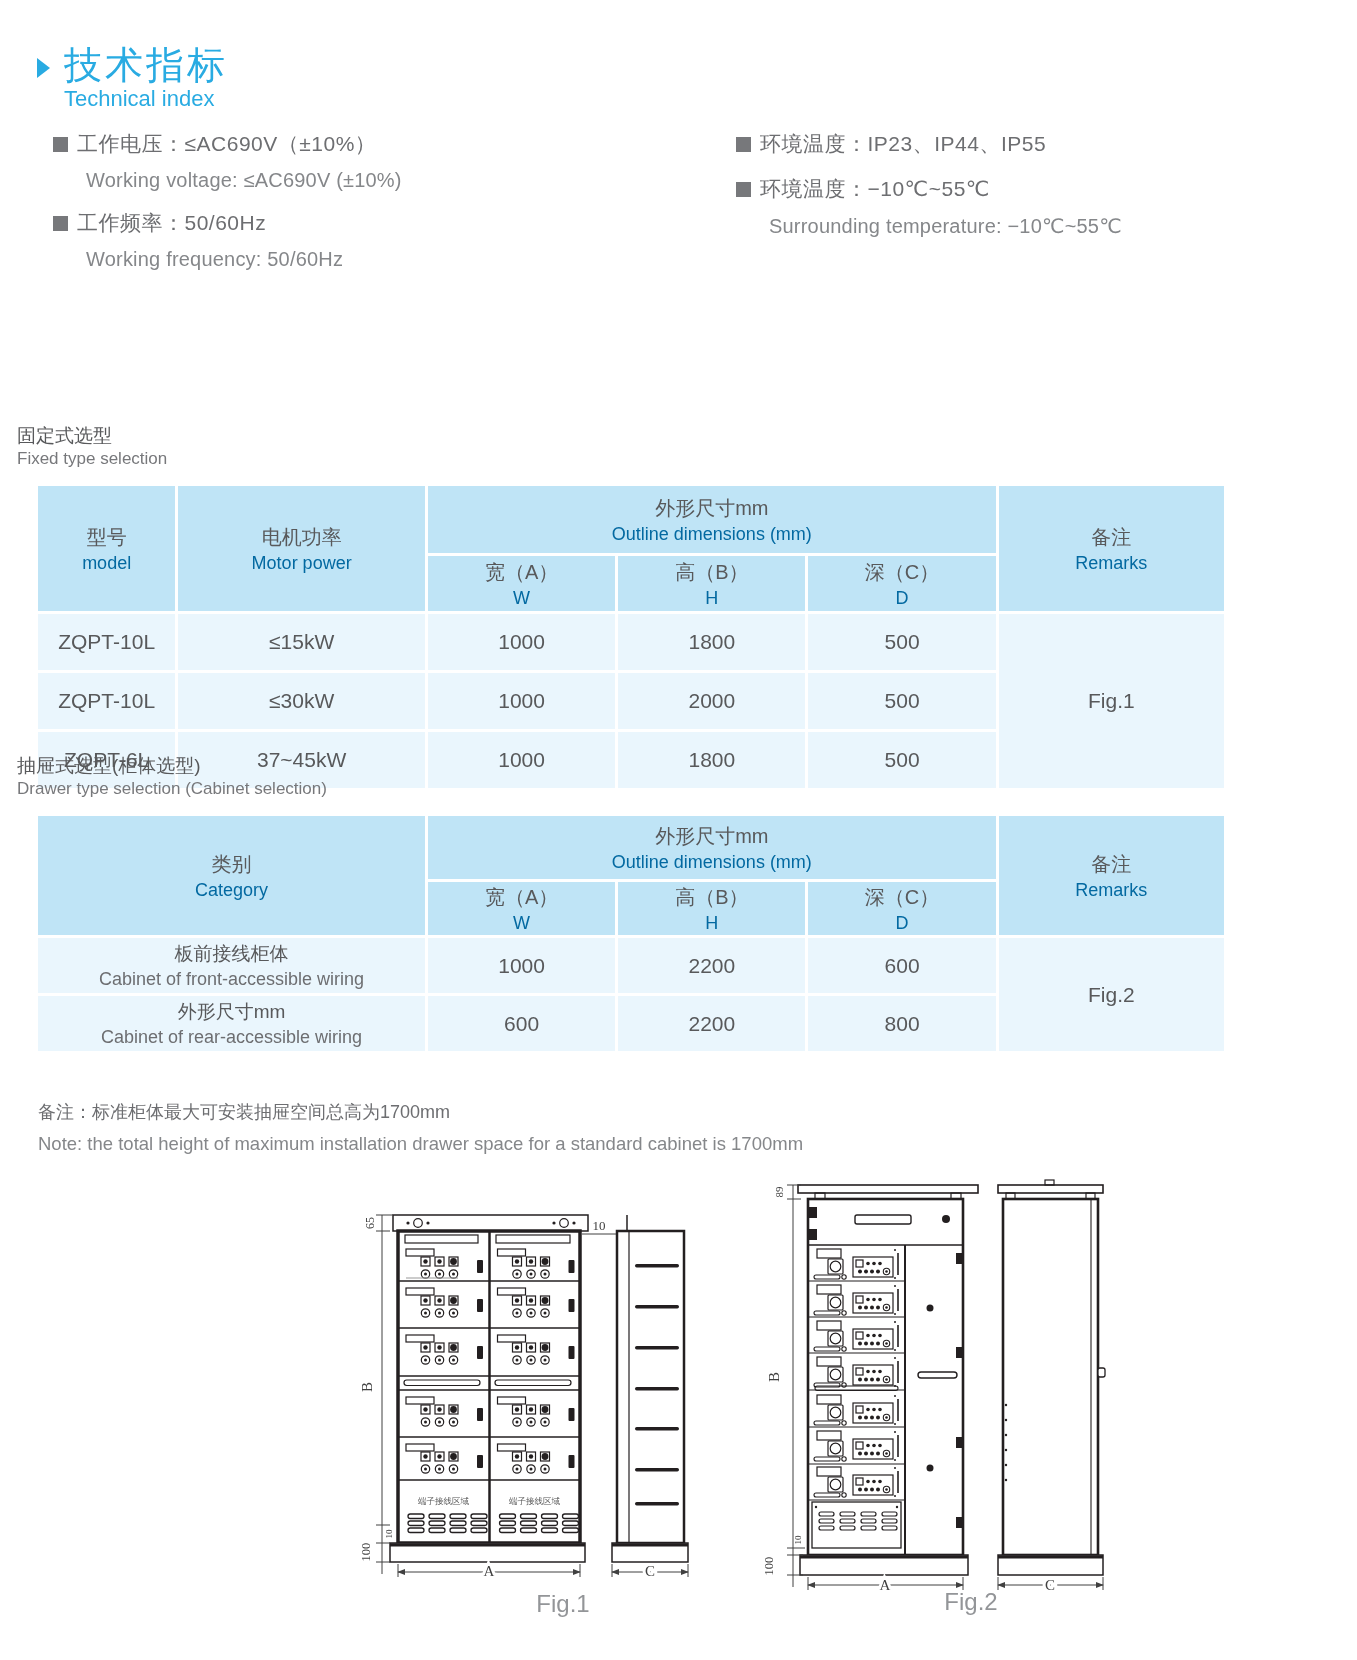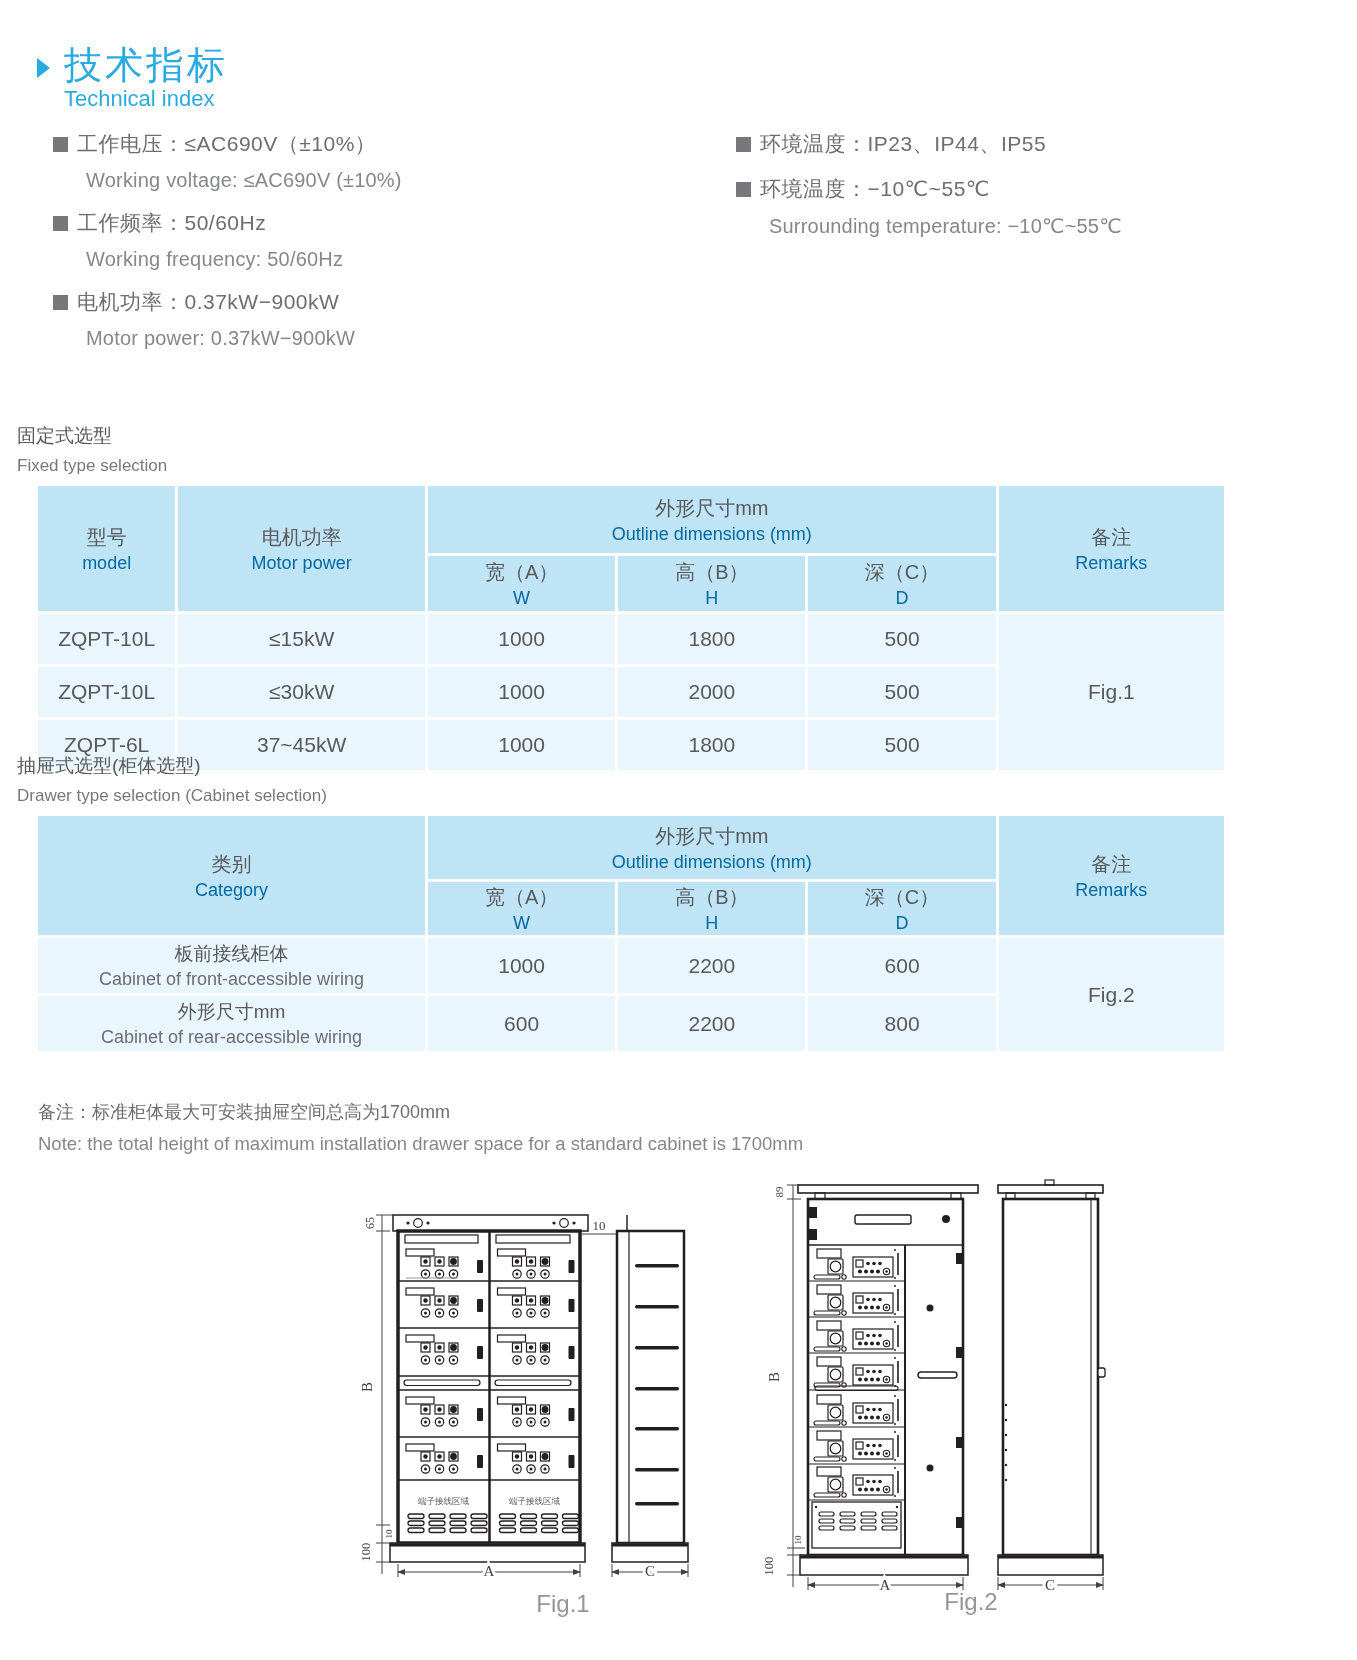--- a/index.html
+++ b/index.html
@@ -13,31 +13,31 @@
   .title-en{position:absolute;left:64px;top:86px;font-size:22px;color:#29abe2;}
   
   .spec-col{position:absolute;}
   .spec{margin-bottom:17px;}
   .spec .cn{display:flex;align-items:center;font-size:21px;color:#6d6e71;letter-spacing:0.5px;}
   .sq{width:15px;height:15px;background:#77787b;margin-right:9px;flex:0 0 auto;}
   .spec .en{font-size:20px;color:#85878a;margin:11px 0 0 33px;letter-spacing:0.2px;}
   
   .seclabel{position:absolute;left:17px;}
   .seclabel .cn{font-size:19px;color:#58595b;}
-  .seclabel .en{font-size:17px;color:#77787b;margin-top:7px;}
+  .seclabel .en{font-size:17px;color:#77787b;}
   
   .tbl{position:absolute;left:35px;width:1192px;border-collapse:collapse;table-layout:fixed;}
   .tbl th,.tbl td{border:3px solid #fff;text-align:center;vertical-align:middle;font-weight:400;padding:0;}
   .tbl th{background:#bfe4f6;color:#58595b;}
   .tbl td{background:#eaf6fd;color:#58595b;font-size:21px;}
   .hcn{font-size:20px;line-height:28px;}
   .hen{font-size:18px;line-height:24px;color:#0369a1;}
   .ccn{font-size:19px;line-height:26px;}
   .cen{font-size:18px;line-height:24px;color:#6d6e71;}
-  .t1 .hr1{height:70px;} .t1 .hr2{height:58px;} .t1 .dr{height:53px;}
+  .t1 .hr1{height:70px;} .t1 .hr2{height:58px;} .t1 .dr{height:59px;}
   .t2 .hr1{height:66px;} .t2 .hr2{height:56px;} .t2 .dr{height:58px;}
   
   .note{position:absolute;left:38px;top:1100px;}
   .note .cn{font-size:18px;color:#6d6e71;}
   .note .en{font-size:18.5px;color:#85878a;margin-top:9px;}
   
   .fig{position:absolute;}
 </style>
 </head>
 <body>
@@ -57,27 +57,20 @@
           <span>工作电压：≤AC690V（±10%）</span>
         </div>
       <div class="en">Working voltage: ≤AC690V (±10%)</div>
     </div>
     <div class="spec">
       <div class="cn">
           <span class="sq"></span>
           <span>工作频率：50/60Hz</span>
         </div>
       <div class="en">Working frequency: 50/60Hz</div>
-    </div>
-    <div class="spec">
-      <div class="cn">
-          <span class="sq"></span>
-          <span>电机功率：0.37kW−900kW</span>
-        </div>
-      <div class="en">Motor power: 0.37kW−900kW</div>
     </div>
   </div>
 
   <div class="spec-col" style="left:736px;top:130px;width:580px;">
     <div class="spec">
       <div class="cn">
           <span class="sq"></span>
           <span>环境温度：IP23、IP44、IP55</span>
         </div>
     </div>

